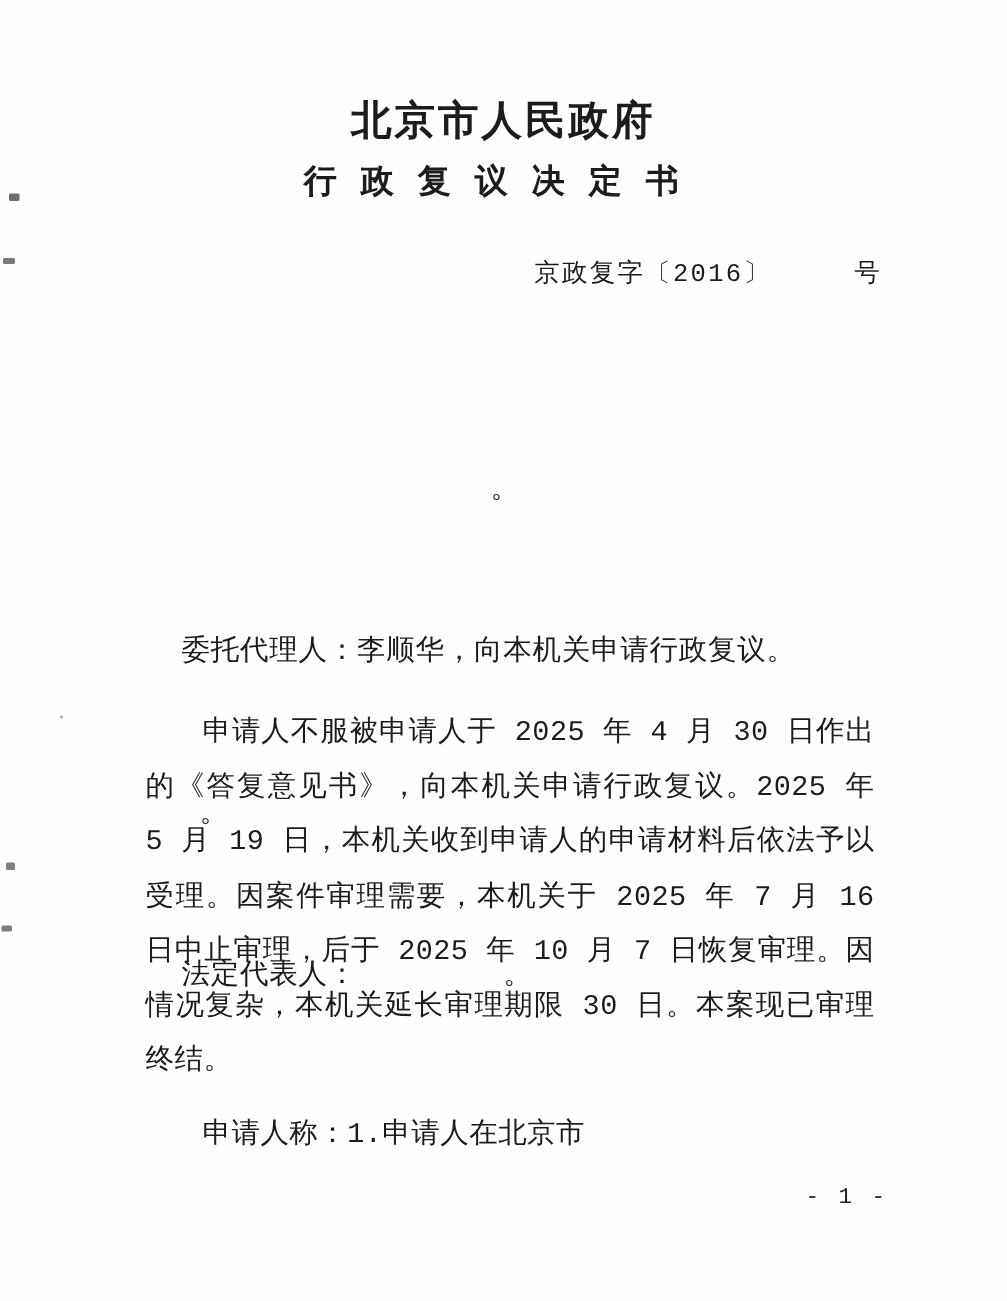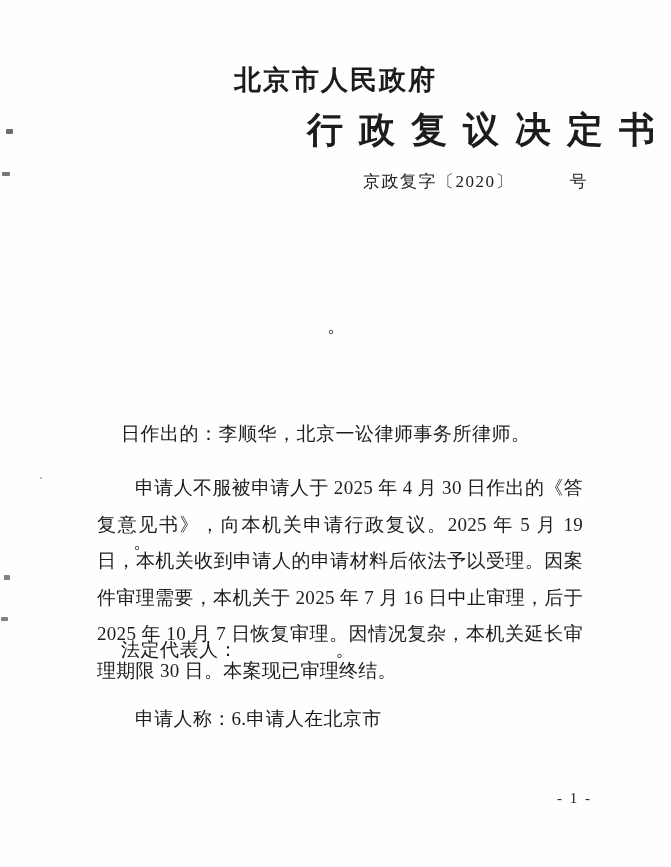--- a/index.html
+++ b/index.html
@@ -6,42 +6,41 @@
     margin: 0;
     padding: 0;
     background: #ffffff;
   }
   .page {
     position: relative;
     width: 671px;
     height: 867px;
     background: #fefefe;
     overflow: hidden;
-    font-family: Liberation Serif, serif;
+    font-family: Liberation Mono, monospace;
     color: #1c1c1c;
   }
 
   
   .title-block {
     position: absolute;
     top: 62px;
     left: 0;
     right: 0;
     text-align: center;
     font-weight: bold;
   }
   .title-line1 {
     font-size: 27px;
     letter-spacing: 2px;
   }
   .title-line2 {
-    font-size: 36px;
+    font-size: 22px;
     margin-top: 8px;
     letter-spacing: 16px;
-    text-align: right;
   }
 
   
   .doc-number {
     position: absolute;
     top: 170px;
     right: 83px;
     font-size: 17px;
     letter-spacing: 1.5px;
     white-space: pre;
@@ -104,32 +103,32 @@
 </head>
 <body>
 
 <div class="page">
 
   <div class="title-block">
     <div class="title-line1">北京市人民政府</div>
     <div class="title-line2">行政复议决定书</div>
   </div>
 
-  <div class="doc-number">京政复字〔2020〕　　　号</div>
+  <div class="doc-number">京政复字〔2016〕　　　号</div>
 
   <div class="parties">
     <div class="party-line dot-offset-a">。</div>
-    <div class="party-line">日作出的：李顺华，北京一讼律师事务所律师。</div>
+    <div class="party-line">委托代理人：李顺华，向本机关申请行政复议。</div>
     <div class="party-line dot-offset-b">。</div>
     <div class="party-line">法定代表人：　　　　　。</div>
   </div>
 
   <div class="body-text">
     <p>申请人不服被申请人于 2025 年 4 月 30 日作出的《答复意见书》，向本机关申请行政复议。2025 年 5 月 19 日，本机关收到申请人的申请材料后依法予以受理。因案件审理需要，本机关于 2025 年 7 月 16 日中止审理，后于 2025 年 10 月 7 日恢复审理。因情况复杂，本机关延长审理期限 30 日。本案现已审理终结。</p>
-    <p>申请人称：6.申请人在北京市</p>
+    <p>申请人称：1.申请人在北京市</p>
   </div>
 
   <div class="page-number">- 1 -</div>
 
   <div class="speck speck-1"></div>
   <div class="speck speck-2"></div>
   <div class="speck speck-3"></div>
   <div class="speck speck-4"></div>
   <div class="speck speck-5"></div>
 

